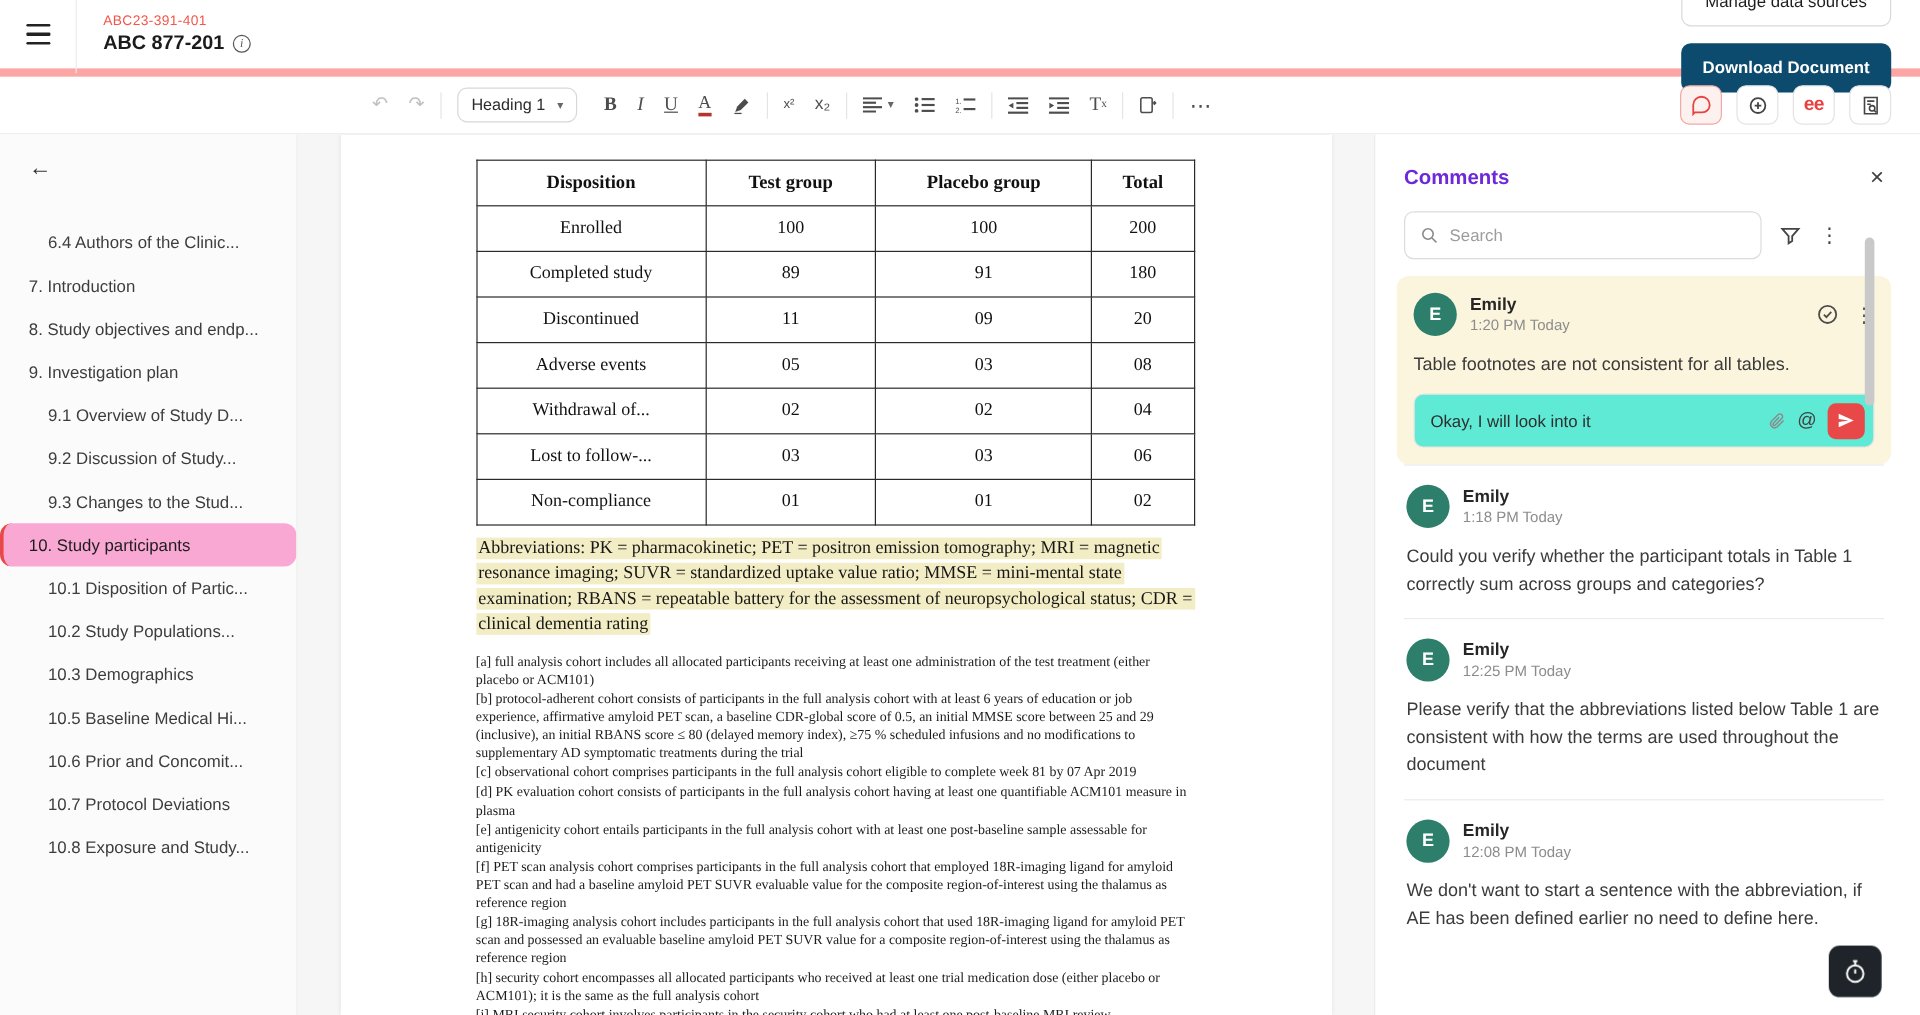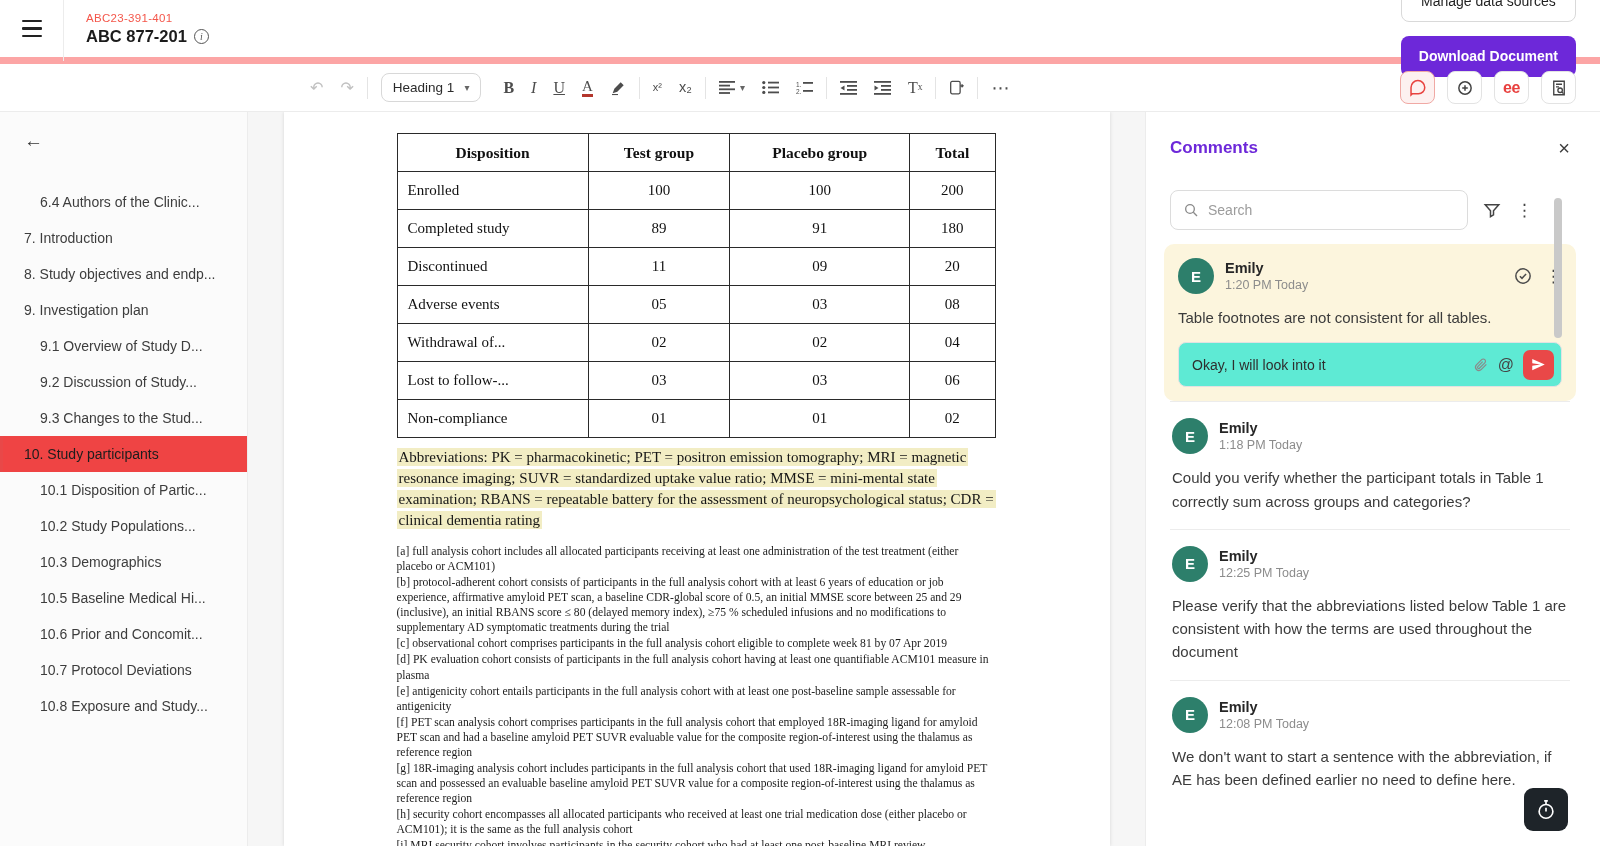--- a/index.html
+++ b/index.html
@@ -10,21 +10,21 @@
   .header { height:64px; display:flex; align-items:center; border-bottom:7px solid #fca5a5; background:#fff; }
   .hamburger { width:64px; height:64px; display:flex; flex-direction:column; gap:5px; align-items:center; justify-content:center; border-right:1px solid #ececec; cursor:pointer; }
   .hamburger span { width:20px; height:2.4px; background:#222; border-radius:1px; }
   .title-block { margin-left:22px; display:flex; flex-direction:column; gap:3px; }
   .doc-code { font-size:11.5px; color:#f4564a; letter-spacing:.3px; }
   .doc-title-row { display:flex; align-items:center; gap:7px; }
   .doc-title { font-size:16.5px; font-weight:700; color:#1b1b1b; }
   .info-icon { width:15px; height:15px; border:1.3px solid #555; border-radius:50%; font-size:10px; color:#555; display:flex; align-items:center; justify-content:center; font-family:"Liberation Serif",serif; font-style:italic; }
   .header-right { margin-left:auto; display:flex; gap:14px; padding-right:24px;flex-direction:column; }
   .btn-outline { border:1px solid #d9d9d9; background:#fff; border-radius:8px; padding:0 16px; height:41px; font-size:14px; font-weight:500; color:#1f1f1f; cursor:pointer; font-family:inherit; }
-  .btn-primary { border:none; background:#6d28d9; color:#fff; border-radius:8px; padding:0 18px; height:41px; font-size:14px; font-weight:600; cursor:pointer; font-family:inherit; }
+  .btn-primary { border:none; background:#0c4a6e; color:#fff; border-radius:8px; padding:0 18px; height:41px; font-size:14px; font-weight:600; cursor:pointer; font-family:inherit; }
 
   
   .toolbar { height:48px; display:flex; align-items:center; border-bottom:1px solid #ececec; padding:0 24px 0 310px; background:#fff; }
   .tgroup { display:flex; align-items:center; gap:17px; }
   .tb-icon { color:#4d4d4d; font-size:16px; cursor:pointer; display:flex; align-items:center; line-height:1; }
   .tb-icon.disabled { color:#c1c1c1; }
   .tb-divider { width:1px; height:22px; background:#e4e4e4; margin:0 13px; }
   .heading-select { display:flex; align-items:center; gap:10px; border:1px solid #d8d8d8; border-radius:8px; padding:6px 11px; font-size:13.5px; color:#2b2b2b; cursor:pointer; }
   .caret { font-size:10px; color:#666; }
   .bold-i { font-weight:700; font-family:"Liberation Serif",serif; font-size:16px;}
@@ -39,41 +39,41 @@
 
   
   .main { display:flex; height:734px; }
 
   
   .sidebar { width:248px; border-right:1px solid #ececec; background:#fbfbfb; padding-top:18px; flex-shrink:0; overflow:hidden; }
   .back-arrow { font-size:19px; color:#333; padding-left:24px; cursor:pointer; display:block; }
   .toc-list { margin-top:32px; }
   .toc-item { padding:10px 12px 10px 24px; font-size:14px; color:#3d3d3d; cursor:pointer; white-space:nowrap; overflow:hidden; text-overflow:ellipsis; }
   .toc-item.lvl2 { padding-left:40px; }
-  .toc-item.active { background:#ef4444; border-left:3px solid #e94848; padding-left:21px; color:#1d1d1d; }
+  .toc-item.active { background:#f9a8d4; border-left:3px solid #e94848; padding-left:21px; color:#1d1d1d;border-radius:10px; }
 
   
   .doc-area { flex:1; background:#f6f6f6; display:flex; justify-content:center; overflow:hidden; }
   .page { background:#fff; width:826px; height:100%; box-shadow:0 0 4px rgba(0,0,0,.13); padding:21px 114px 30px 113px; overflow:hidden; }
   .doc-table { width:100%; border-collapse:collapse; border:1.5px solid #2a2a2a; font-family:"Liberation Serif",serif; font-size:15px; color:#111; }
   .doc-table th, .doc-table td { border:1px solid #2a2a2a; height:38px; padding:4px 10px; }
   .doc-table th { font-weight:700; text-align:center; font-size:15.5px; }
-  .doc-table td { text-align:left; }
+  .doc-table td { text-align:center; }
   .doc-table td.num { text-align:center; }
   .abbrev { margin-top:9px; font-family:"Liberation Serif",serif; font-size:15px; line-height:1.4; color:#161616; }
   .mark { background:#f2edc4; padding:1px 2px; -webkit-box-decoration-break:clone; box-decoration-break:clone; }
   .footnotes { margin-top:13px; font-family:"Liberation Serif",serif; font-size:11.6px; line-height:1.3; color:#1c1c1c; }
   .footnote { margin-bottom:1px; }
 
   
   .comments-panel { width:455px; border-left:1px solid #ececec; background:#fff; padding:26px 30px 0 24px; position:relative; flex-shrink:0; overflow:hidden; }
   .cp-header { display:flex; align-items:center; justify-content:space-between; }
   .cp-title { font-size:17px; font-weight:700; color:#6d28d9; }
   .cp-close { font-size:20px; color:#3d3d3d; cursor:pointer; line-height:1; }
-  .cp-searchrow { margin-top:32px; display:flex; align-items:center; gap:15px; }
+  .cp-searchrow { margin-top:18px; display:flex; align-items:center; gap:15px; }
   .search-box { flex:1; max-width:298px; border:1px solid #dcdcdc; border-radius:8px; height:40px; display:flex; align-items:center; gap:9px; padding:0 12px; }
   .search-box input { border:none; outline:none; flex:1; font-size:14px; color:#333; font-family:inherit; background:transparent; }
   .search-box input::placeholder { color:#9c9c9c; }
   .icon-plain { color:#444; cursor:pointer; display:flex; align-items:center; }
   .kebab { font-size:17px; color:#444; cursor:pointer; letter-spacing:0; }
   .comments-list { margin-top:14px; }
   .comment { padding:16px 2px; }
   .comment.highlighted { background:#fcf5dd; border-radius:10px; padding:14px; margin:0 -6px; }
   .c-head { display:flex; align-items:center; gap:11px; }
   .avatar { width:36px; height:36px; border-radius:50%; background:#2d7f6b; color:#fff; font-weight:700; font-size:15px; display:flex; align-items:center; justify-content:center; flex-shrink:0; }

